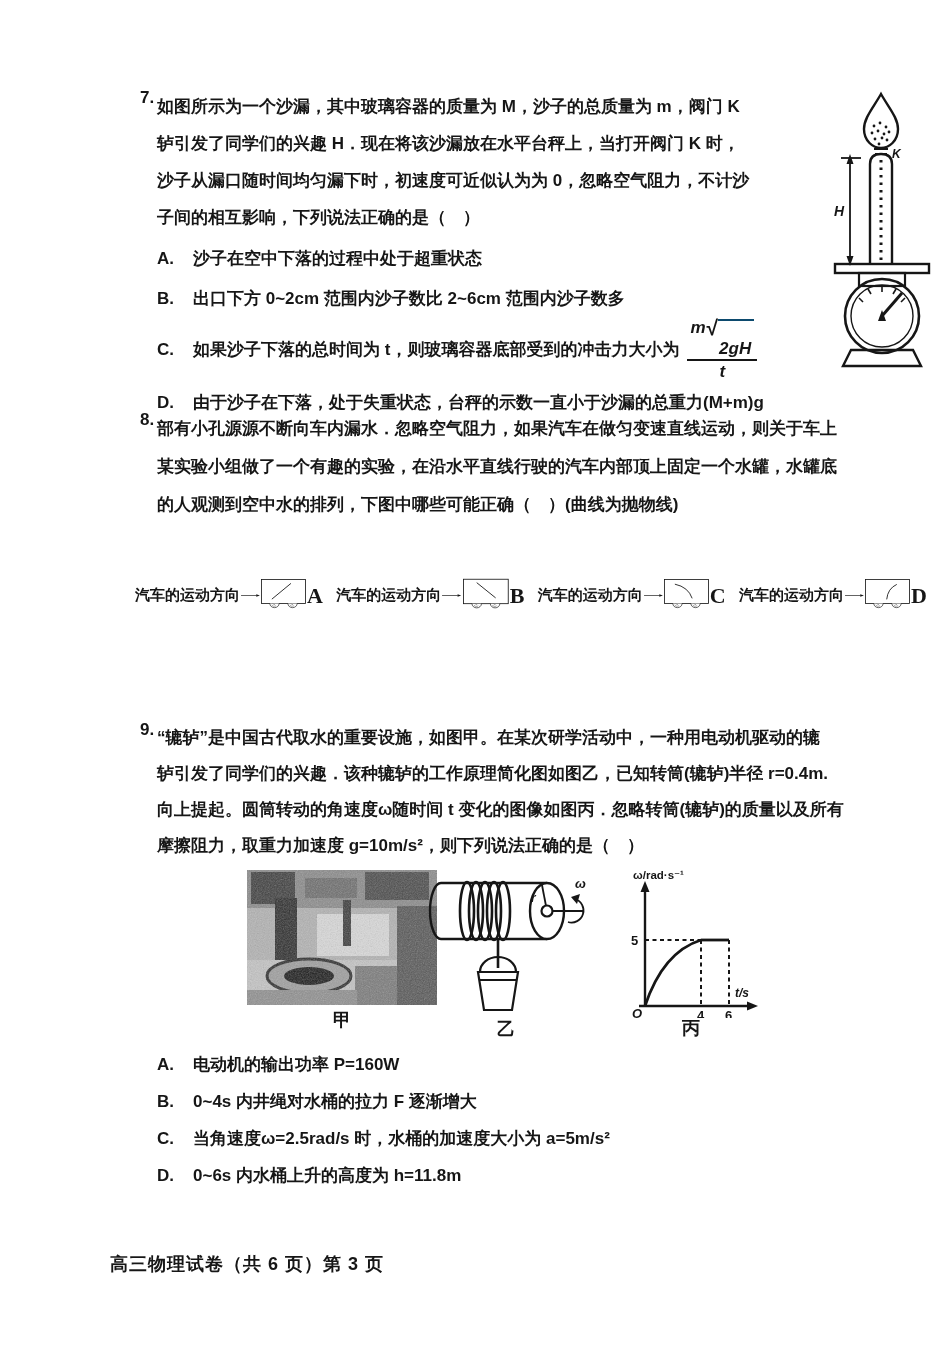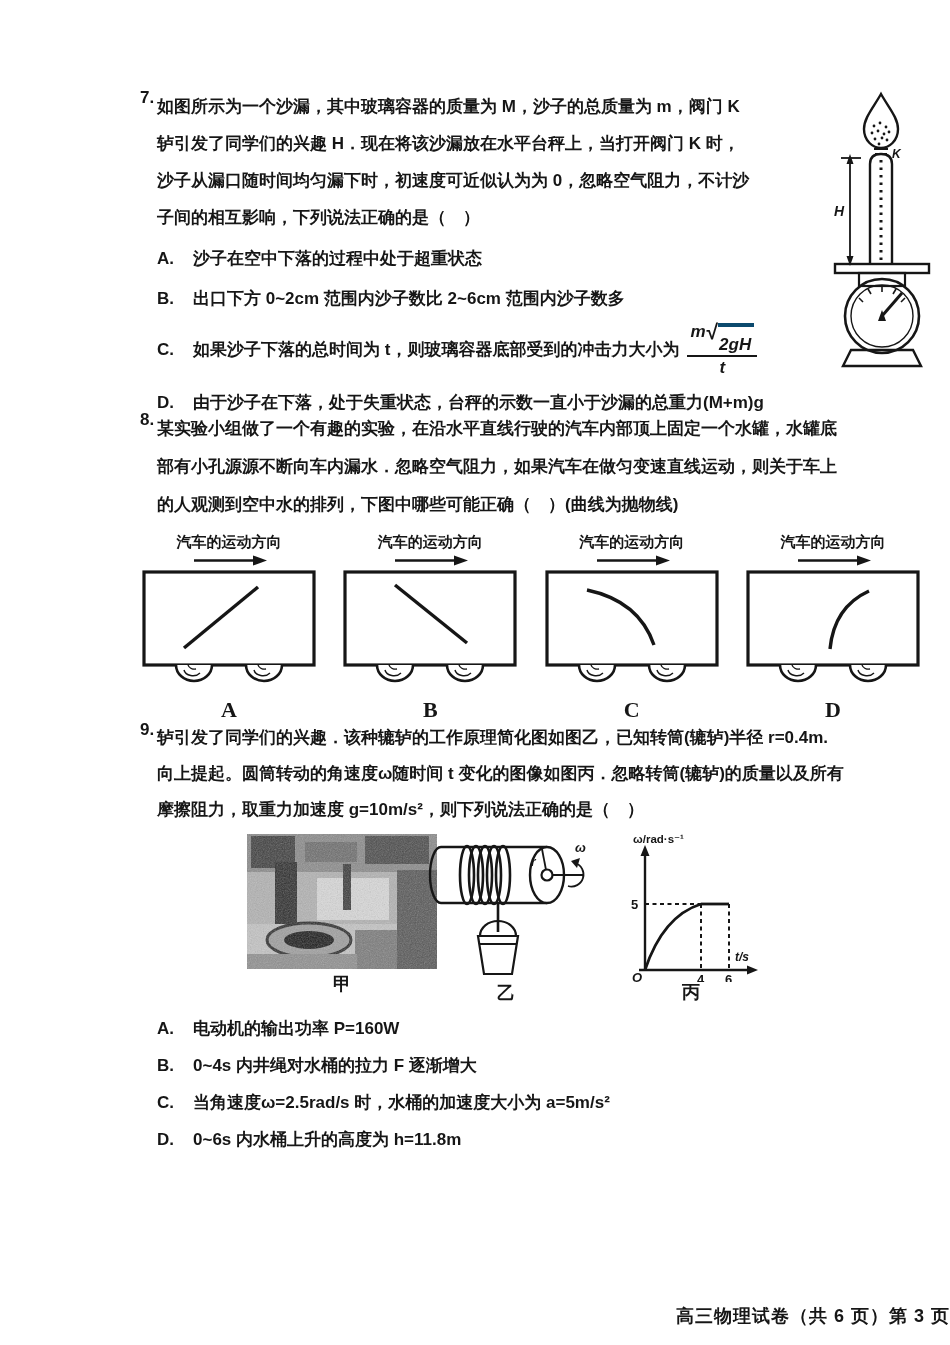--- a/index.html
+++ b/index.html
@@ -19,39 +19,39 @@
   .opt { display:flex; align-items:flex-start; line-height:40px; }
   .opt-label { width:36px; flex:0 0 36px; }
   .opt-c { height:62px; align-items:center; line-height:1.2; }
   .q9 .opt { line-height:37px; }
 
   
   .frac { display:inline-flex; flex-direction:column; align-items:center; margin-left:8px; }
   .frac-top { display:flex; align-items:flex-start; padding:0 3px 2px 3px; border-bottom:2.5px solid #161616; line-height:1; }
   .frac-m { font-style:italic; }
   .sqrt-sym { font-size:21px; line-height:0.85; margin-left:1px; }
-  .radicand { border-top:4px solid #0c4a6e; padding:9px 3px 0 1px; font-style:italic;text-align:right; }
+  .radicand { border-top:2px solid #0c4a6e; padding:19px 3px 0 1px; font-style:italic;text-align:right; }
   .frac-den { font-style:italic; line-height:1.15; padding-top:1px; }
 
   
   .diagram-row { display:flex; justify-content:space-between; width:792px; margin:8px 0 0 -22px; }
-  .diagram { display:flex; flex-direction:column; align-items:center; width:188px; }
+  .diagram { display:flex; flex-direction:row; align-items:center; width:188px; }
   .dir-label { font-size:15px; line-height:20px; white-space:nowrap; }
   .dir-arrow { margin:2px 0 2px 0; }
   .car-letter { font-family:"Liberation Serif","DejaVu Serif",serif; font-size:22px; line-height:26px; margin-top:2px; }
 
   
   .fig-row { position:relative; height:168px; margin-top:2px; }
   .fig { position:absolute; display:flex; flex-direction:column; align-items:center; }
   .fig-label { font-size:18px; line-height:24px; margin-top:3px; }
   .fig-jia { left:90px; top:4px; }
   .fig-yi  { left:268px; top:0px; }
   .fig-bing{ left:458px; top:0px; }
 
-  .footer { position:absolute; left:0; top:1304px; width:100%; text-align:right; font-size:18px; letter-spacing:1px; padding-left:110px; }
+  .footer { position:absolute; left:0; top:1252px; width:100%; text-align:left; font-size:18px; letter-spacing:1px; padding-left:110px; }
   .watermark { position:absolute; right:58px; top:1344px; font-size:15px; color:#c9c9c9; letter-spacing:2px; }
 
   .fig7 { position:absolute; left:828px; top:88px; }
   svg { display:block; }
   .ink { stroke:#161616; }
   text { font-family:"Liberation Sans","DejaVu Sans",sans-serif; font-weight:bold; fill:#161616; }
 </style>
 </head>
 <body>
 
@@ -141,22 +141,22 @@
       <line class="ink" x1="54" y1="228" x2="74" y2="205" stroke-width="3"></line>
       <polygon points="50,233 58,233 54,222" fill="#161616"></polygon>
 
       <path class="ink" d="M23 262 L85 262 L93 278 L15 278 Z" fill="none" stroke-width="2.4"></path>
     </svg>
   </div>
 
   <section class="q q8" style="top:410px; width:800px;">
     <div class="qnum">8.</div>
     <div class="qbody">
+      <div class="qline">部有小孔源源不断向车内漏水．忽略空气阻力，如果汽车在做匀变速直线运动，则关于车上</div>
       <div class="qline">某实验小组做了一个有趣的实验，在沿水平直线行驶的汽车内部顶上固定一个水罐，水罐底</div>
-      <div class="qline">部有小孔源源不断向车内漏水．忽略空气阻力，如果汽车在做匀变速直线运动，则关于车上</div>
       <div class="qline">的人观测到空中水的排列，下图中哪些可能正确（　）(曲线为抛物线)</div>
 
       <div class="diagram-row">
 
         <div class="diagram">
           <div class="dir-label">汽车的运动方向</div>
           <svg class="dir-arrow" width="78" height="13" viewBox="0 0 78 13">
             <line class="ink" x1="4" y1="6.5" x2="64" y2="6.5" stroke-width="2.6"></line>
               <polygon points="63,1.5 77,6.5 63,11.5" fill="#161616"></polygon>
           </svg>
@@ -222,20 +222,21 @@
           <div class="car-letter">D</div>
         </div>
 
       </div>
     </div>
   </section>
 
   <section class="q q9" style="top:720px; width:800px;">
     <div class="qnum">9.</div>
     <div class="qbody">
+      <div class="qline">“辘轳”是中国古代取水的重要设施，如图甲。在某次研学活动中，一种用电动机驱动的辘</div>
       <div class="qline">轳引发了同学们的兴趣．该种辘轳的工作原理简化图如图乙，已知转筒(辘轳)半径 r=0.4m.</div>
       <div class="qline">向上提起。圆筒转动的角速度ω随时间 t 变化的图像如图丙．忽略转筒(辘轳)的质量以及所有</div>
       <div class="qline">摩擦阻力，取重力加速度 g=10m/s²，则下列说法正确的是（　）</div>
 
       <div class="fig-row">
 
         <div class="fig fig-jia">
           <svg width="190" height="135" viewBox="0 0 190 135">
             <defs>
               <filter id="grain" x="0" y="0" width="100%" height="100%">

